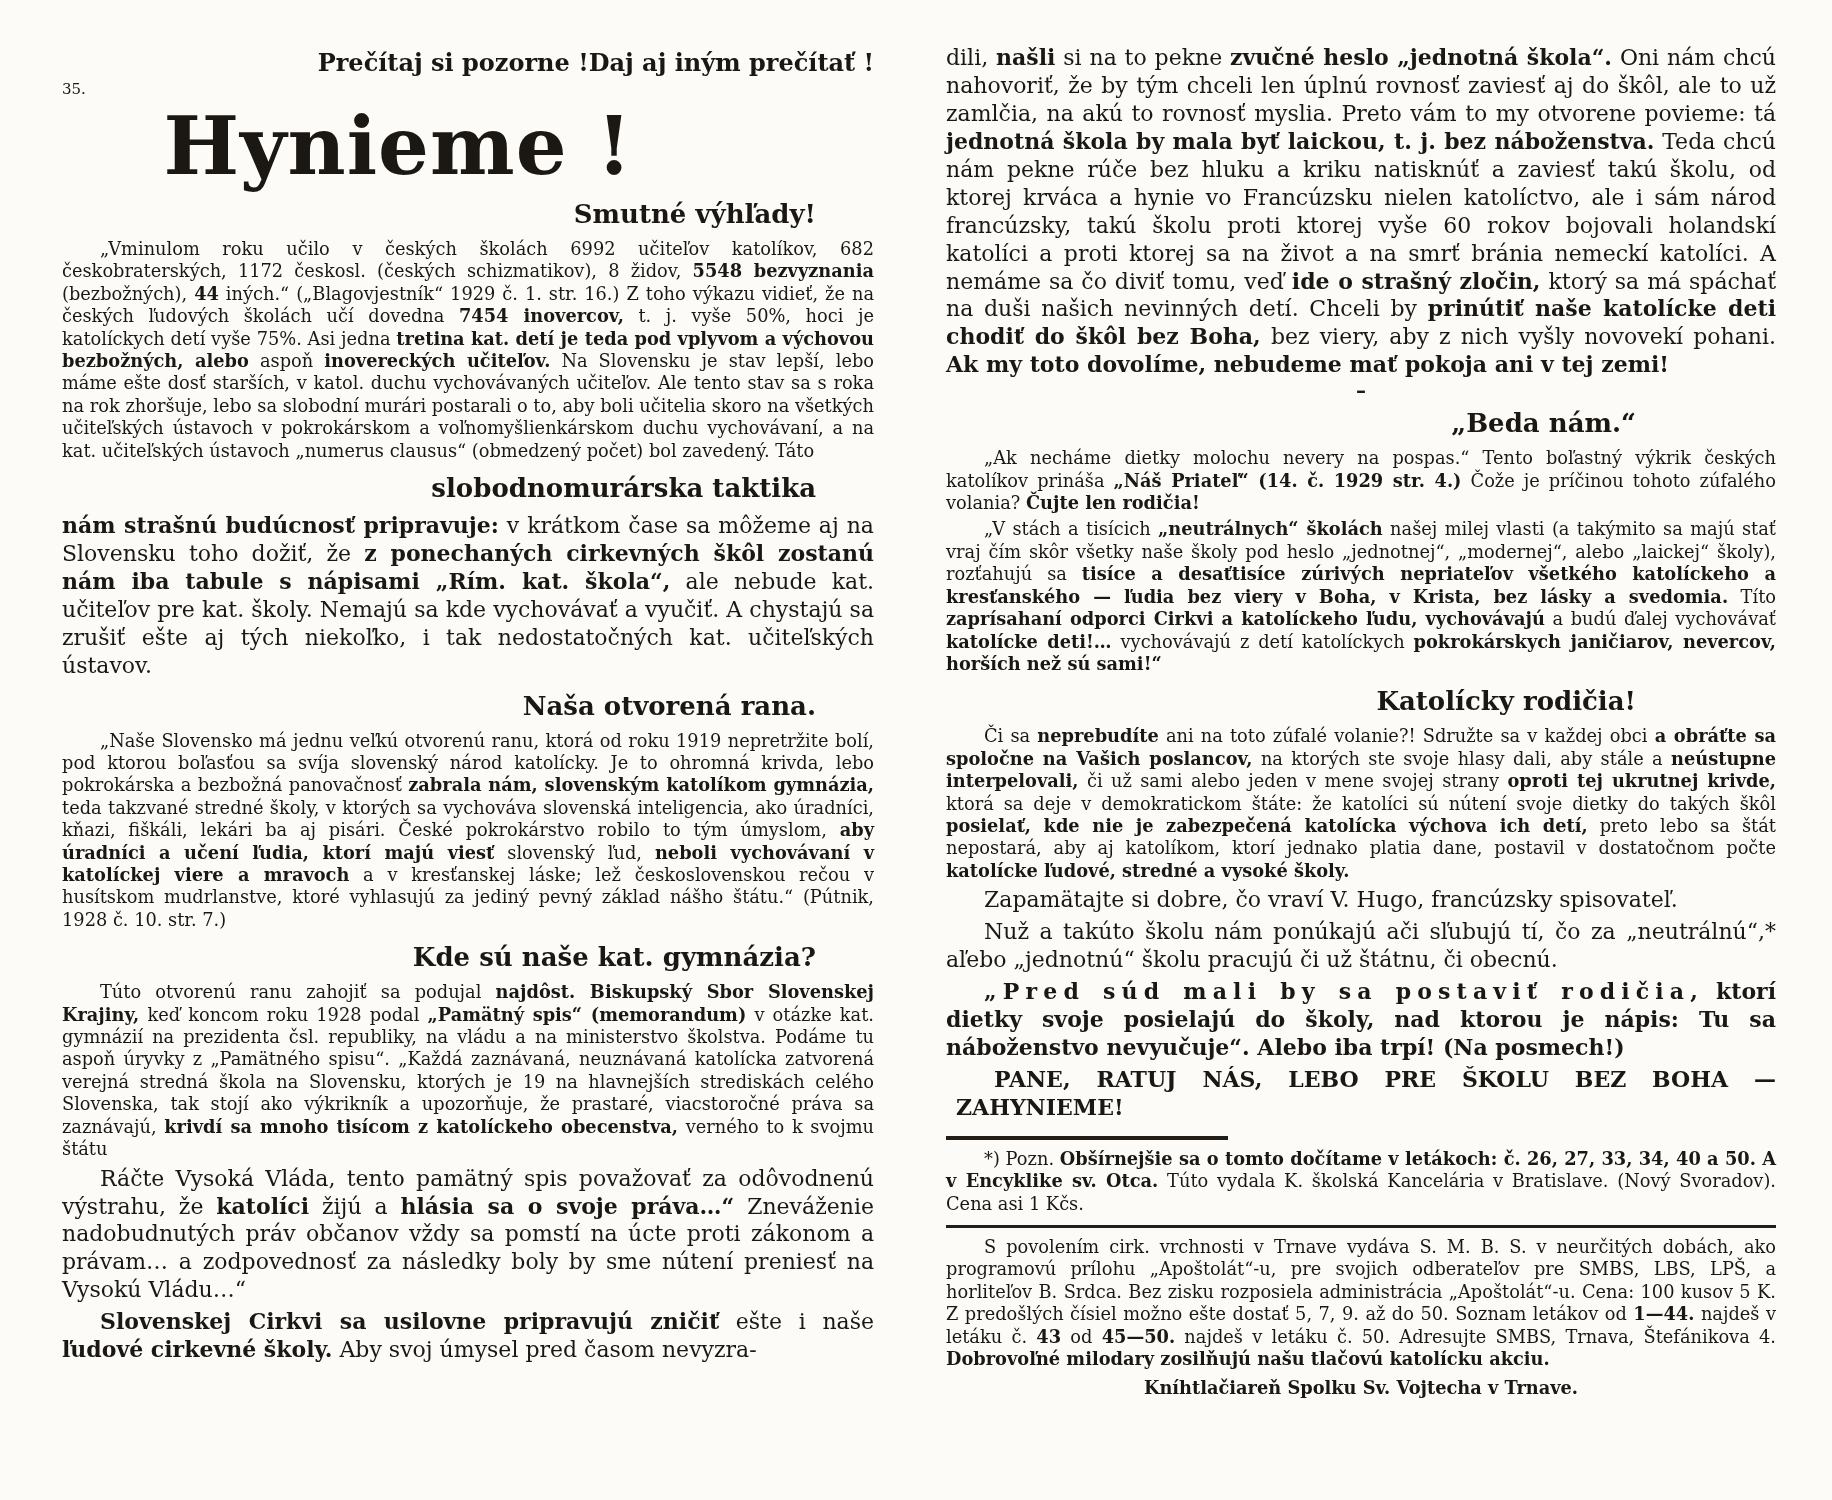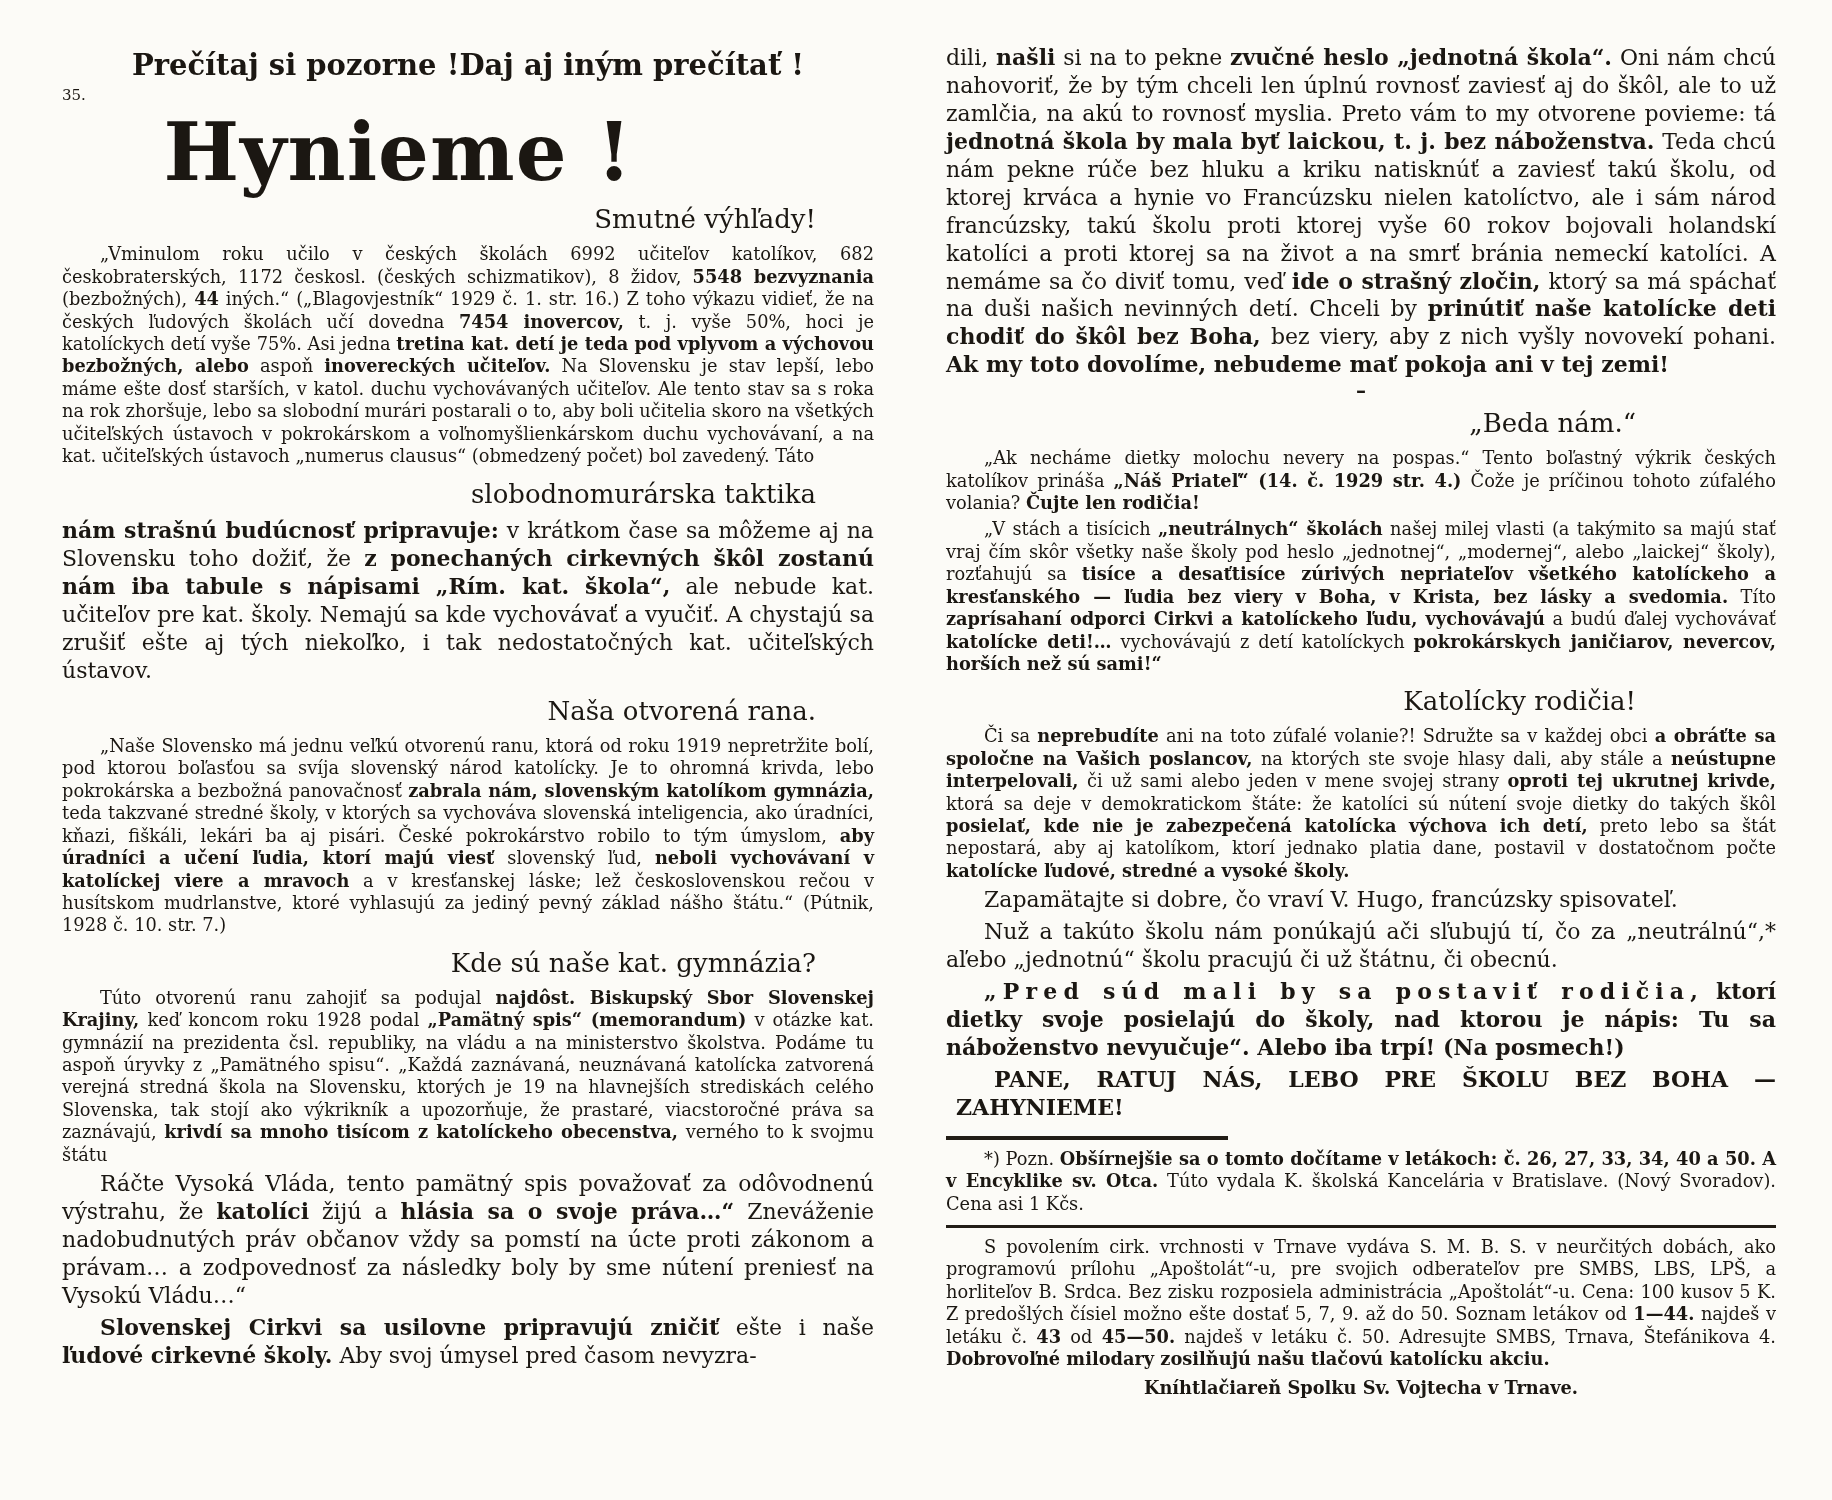--- a/index.html
+++ b/index.html
@@ -7,28 +7,28 @@
     position:relative;
     width:1832px;height:1500px;
     background:#fcfbf7;
     color:#1b1712;
     font-family:"DejaVu Serif","Liberation Serif",serif;
     overflow:hidden;
   }
   .col{position:absolute;}
   .col-left{left:62px;top:50px;width:812px;}
   .col-right{left:946px;top:44px;width:830px;}
-  .doc-header{display:flex;justify-content:center;font-weight:bold;font-size:29px;line-height:1.1;}
+  .doc-header{display:flex;justify-content:flex-end;font-weight:bold;font-size:24px;line-height:1.1;}
   .page-number{text-align:left;font-size:15px;margin-top:4px;}
   .main-title{
     text-align:center;font-weight:bold;font-size:80px;line-height:1.02;
     margin:8px 0 2px 0;transform:translateX(-70px);letter-spacing:1px;
   }
   .heading{
-    text-align:right;font-weight:normal;font-size:26px;line-height:1.15;
+    text-align:right;font-weight:bold;font-size:26px;line-height:1.15;
     margin:12px 58px 8px 0;
   }
   .col-right .heading{margin-right:140px;}
   .para{margin:0 0 4px 0;text-align:justify;}
   .p-small{font-size:17.8px;line-height:1.26;}
   .p-large{font-size:22px;line-height:1.27;}
   .indent{text-indent:38px;}
   .b{font-weight:bold;}
   .sp{letter-spacing:0.28em;}
   .caps{word-spacing:16px;margin-left:10px;}

